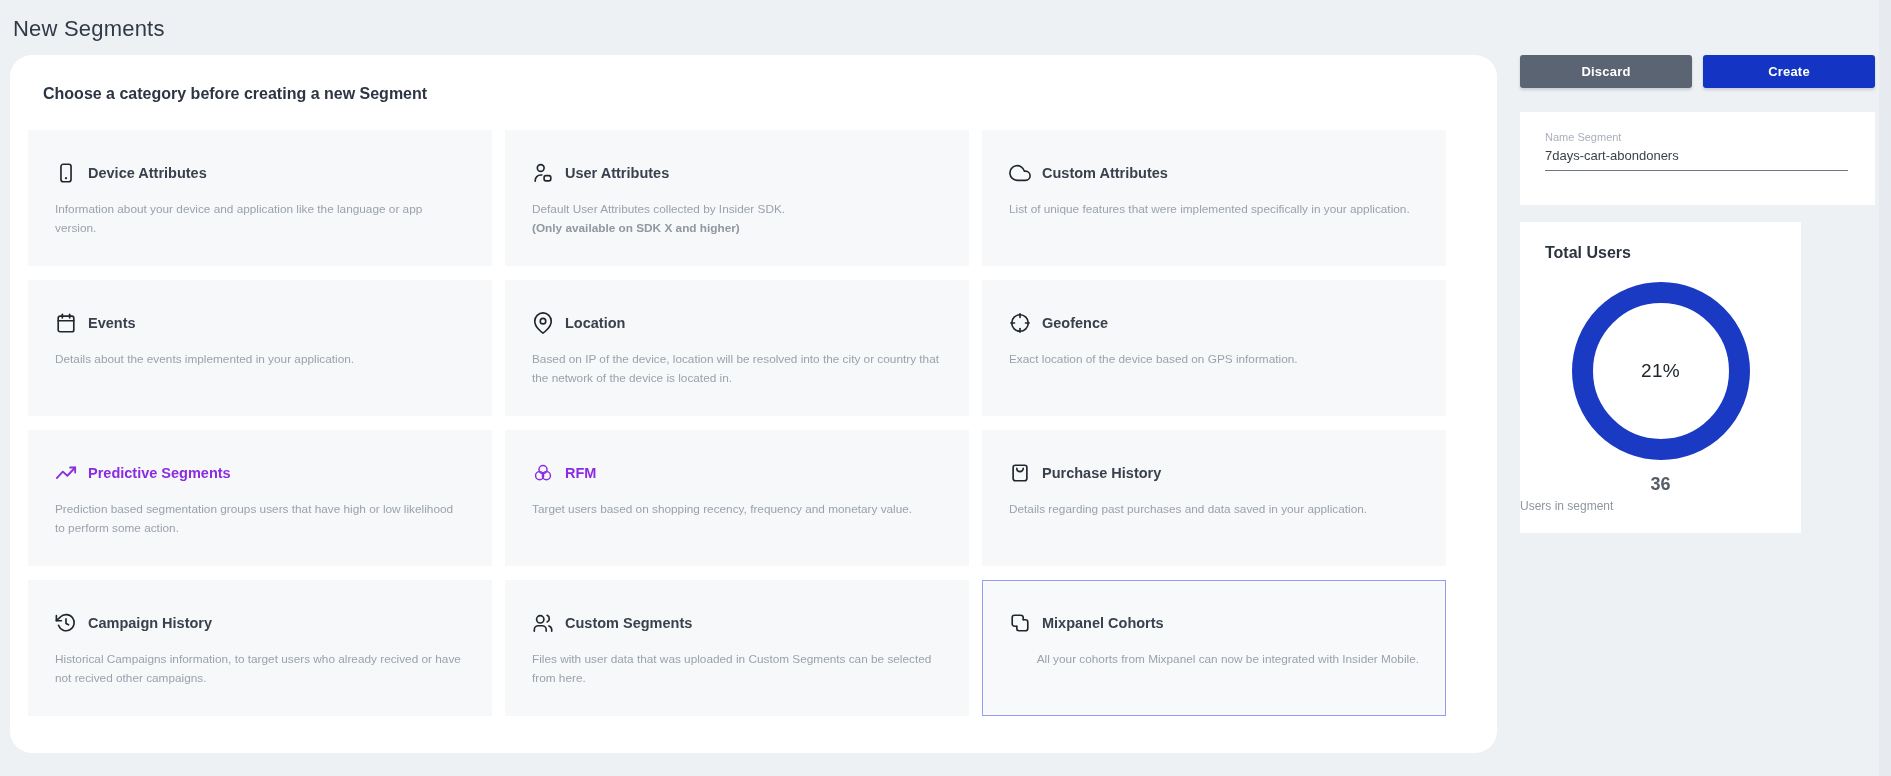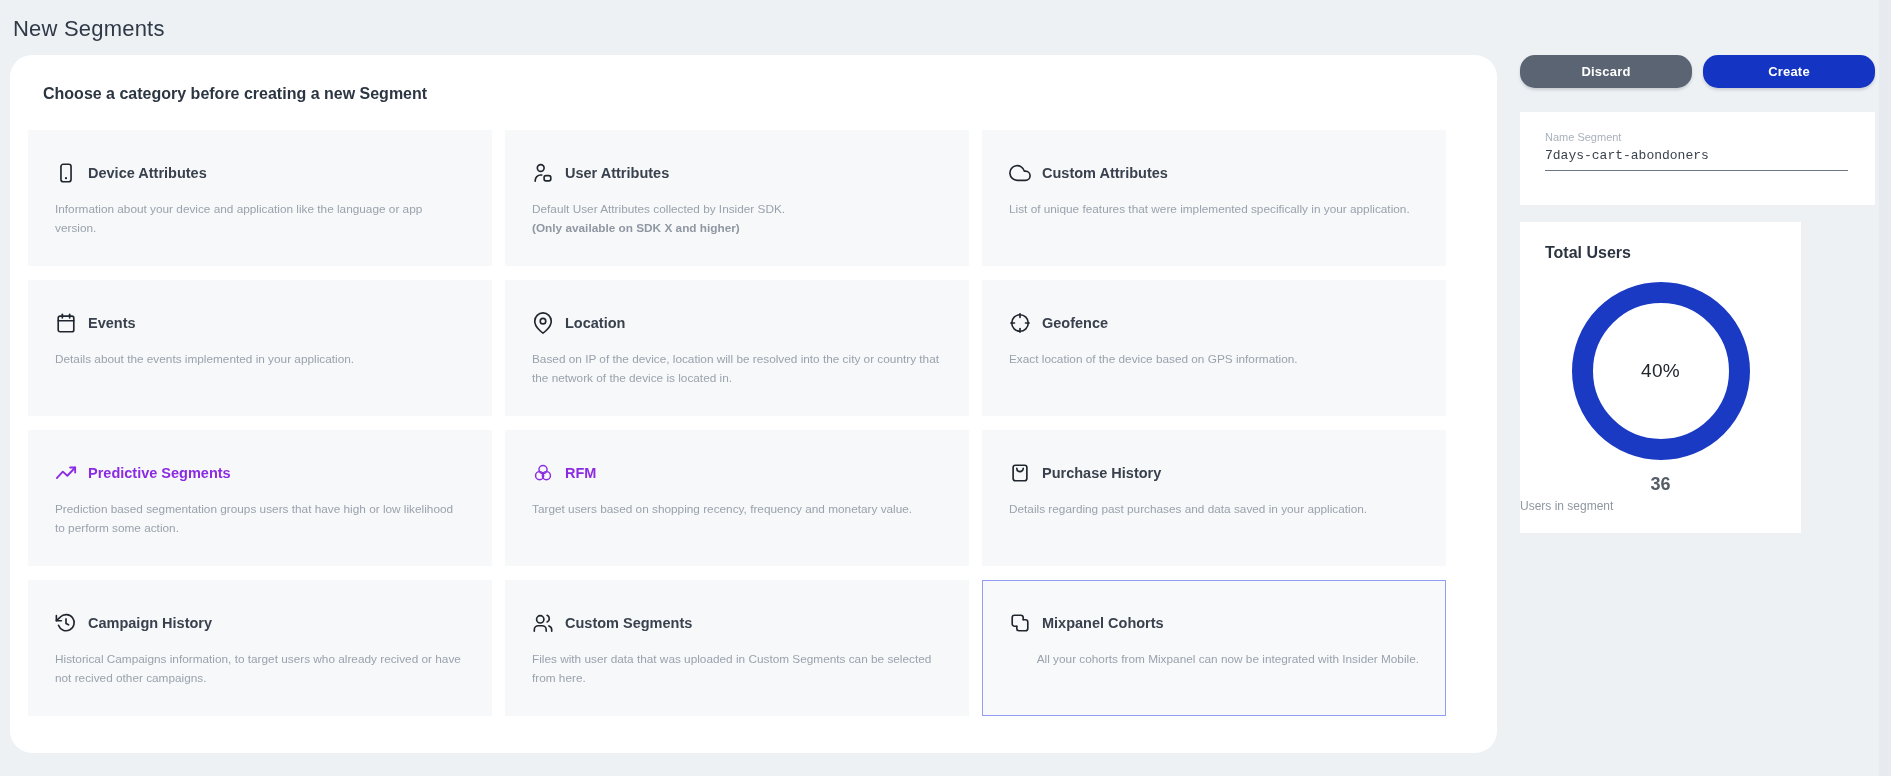--- a/index.html
+++ b/index.html
@@ -47,40 +47,40 @@
     margin-top:16px; font-size:11.8px; line-height:19px;
     color:#9aa2ad; max-width:424px;
   }
   .card-desc2 {
     font-size:11.8px; line-height:19px; font-weight:700; color:#8f97a2;
   }
   .card-desc2:empty { display:none; }
 
   .btn {
     position:absolute; top:55px; height:33px; width:172px;
-    border:none; border-radius:15px;
+    border:none; border-radius:3px;
     color:#ffffff; font-family:"Liberation Sans", sans-serif;
     font-size:13px; font-weight:700; letter-spacing:.2px;
     cursor:pointer;
     box-shadow:0 2px 3px rgba(40,50,70,.18);
   }
   .btn-discard { left:1520px; background:#5b6472; }
   .btn-create  { left:1703px; background:#1435c3; }
 
   .name-card {
     position:absolute; left:1520px; top:112px; width:355px; height:93px;
     background:#ffffff;
   }
   .name-label {
     position:absolute; left:25px; top:19px;
     font-size:11px; color:#a9b0ba;
   }
   .name-input {
     position:absolute; left:25px; top:36px; width:303px;
-    font-family:Liberation Mono, monospace;
+    font-family:Liberation Sans, sans-serif;
     font-size:13px; color:#3a424d;
     border:none; outline:none; background:transparent;
     border-bottom:1px solid #6d7683; padding:0 0 7px 0;
   }
 
   .total-card {
     position:absolute; left:1520px; top:222px; width:281px; height:311px;
     background:#ffffff;
   }
   .total-heading {
@@ -267,19 +267,19 @@
 <button class="btn btn-create" style="background: rgb(20, 53, 195);">Create</button>
 
 <div class="name-card">
   <div class="name-label">Name Segment</div>
   <input class="name-input" type="text" value="7days-cart-abondoners" style="">
 </div>
 
 <div class="total-card">
   <div class="total-heading">Total Users</div>
   <div class="donut" style="border-color: rgb(27, 58, 196);">
-    <span class="donut-label">40%</span>
+    <span class="donut-label">21%</span>
   </div>
   <div class="users-count">36</div>
   <div class="users-caption">Users in segment</div>
 </div>
 
 <div class="scroll-track"></div>
 
 </body></html>

